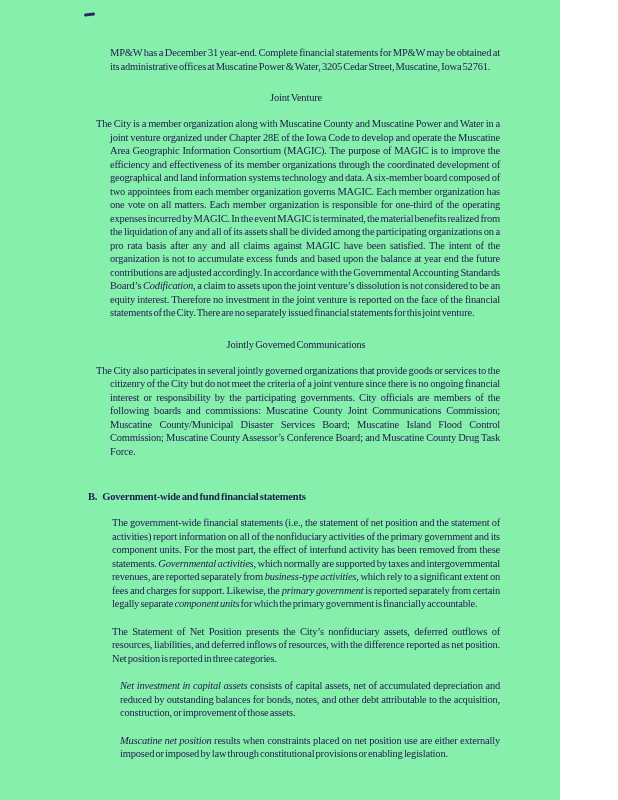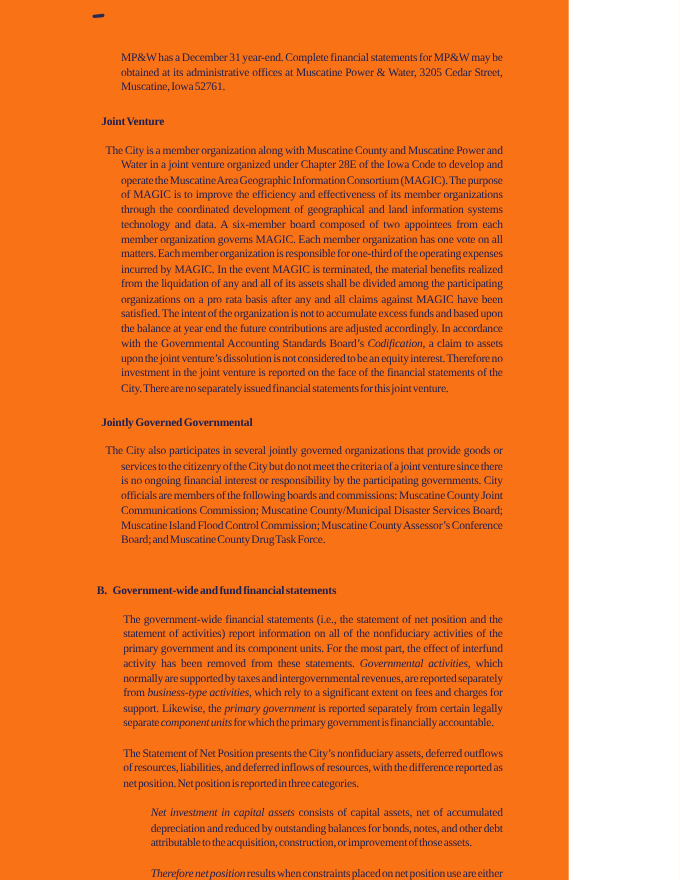--- a/index.html
+++ b/index.html
@@ -10,24 +10,24 @@
   body {
     width: 618px;
     height: 800px;
     overflow: hidden;
     font-family: "Liberation Serif", "DejaVu Serif", serif;
     color: #20204e;
   }
   .page {
     position: relative;
     box-sizing: border-box;
-    width: 517px;
+    width: 560px;
     height: 800px;
     padding: 46px 60px 0 92px;
-    background: #f97316;
+    background: #86efac;
   }
   .artifact {
     position: absolute;
     left: 84px;
     top: 13px;
     width: 11px;
     height: 3px;
     background: #2a2a55;
     border-radius: 2px;
     transform: rotate(-6deg);
@@ -43,72 +43,73 @@
   .intro {
     margin-left: 18px;
   }
   .hang {
     margin-left: 18px;
     text-indent: -14px;
   }
   .heading {
     font-size: 10.5px;
     line-height: 13px;
-    font-weight: bold;
+    font-weight: normal;
     letter-spacing: -0.2px;
     word-spacing: -1px;
     margin: 18px 0 13px 0;
+    text-align: center;
   }
   .section-heading {
     font-size: 10.5px;
     line-height: 13px;
     font-weight: bold;
     letter-spacing: -0.2px;
     word-spacing: -1px;
     margin: 32px 0 13px -4px;
   }
   .section-heading .label {
     margin-right: 5px;
   }
   .sectionB .para {
     margin-left: 20px;
   }
   .sectionB .para.sub {
-    margin-left: 45px;
+    margin-left: 28px;
   }
   .it {
     font-style: italic;
   }
 </style>
 </head>
 <body>
 
 <div class="page">
 
   <div class="artifact"></div>
 
   <p class="para intro"><span>MP&amp;W has a December 31 year-end. Complete financial statements for MP&amp;W may be obtained at its administrative offices at Muscatine Power &amp; Water, 3205 Cedar Street, Muscatine, Iowa 52761.</span></p>
 
   <h3 class="heading">Joint Venture</h3>
 
   <p class="para hang"><span>The City is a member organization along with Muscatine County and Muscatine Power and Water in a joint venture organized under Chapter 28E of the Iowa Code to develop and operate the Muscatine Area Geographic Information Consortium (MAGIC). The purpose of MAGIC is to improve the efficiency and effectiveness of its member organizations through the coordinated development of geographical and land information systems technology and data.  A six-member board composed of two appointees from each member organization governs MAGIC. Each member organization has one vote on all matters.  Each member organization is responsible for one-third of the operating expenses incurred by MAGIC. In the event MAGIC is terminated, the material benefits realized from the liquidation of any and all of its assets shall be divided among the participating organizations on a pro rata basis after any and all claims against MAGIC have been satisfied.  The intent of the organization is not to accumulate excess funds and based upon the balance at year end the future contributions are adjusted accordingly. In accordance with the Governmental Accounting Standards Board’s </span><span class="it">Codification</span><span>, a claim to assets upon the joint venture’s dissolution is not considered to be an equity interest.  Therefore no investment in the joint venture is reported on the face of the financial statements of the City. There are no separately issued financial statements for this joint venture.</span></p>
 
-  <h3 class="heading">Jointly Governed Governmental</h3>
+  <h3 class="heading">Jointly Governed Communications</h3>
 
   <p class="para hang"><span>The City also participates in several jointly governed organizations that provide goods or services to the citizenry of the City but do not meet the criteria of a joint venture since there is no ongoing financial interest or responsibility by the participating governments. City officials are members of the following boards and commissions: Muscatine County Joint Communications Commission; Muscatine County/Municipal Disaster Services Board; Muscatine Island Flood Control Commission; Muscatine County Assessor’s Conference Board; and Muscatine County Drug Task Force.</span></p>
 
   <div class="sectionB">
 
     <h3 class="section-heading">
       <span class="label">B.</span><span>Government-wide and fund financial statements</span>
     </h3>
 
     <p class="para"><span>The government-wide financial statements (i.e., the statement of net position and the statement of activities) report information on all of the nonfiduciary activities of the primary government and its component units.  For the most part, the effect of interfund activity has been removed from these statements.  </span><span class="it">Governmental activities,</span><span> which normally are supported by taxes and intergovernmental revenues, are reported separately from </span><span class="it">business-type activities,</span><span> which rely to a significant extent on fees and charges for support.  Likewise, the </span><span class="it">primary government</span><span> is reported separately from certain legally separate </span><span class="it">component units</span><span> for which the primary government is financially accountable.</span></p>
 
     <p class="para"><span>The Statement of Net Position presents the City’s nonfiduciary assets, deferred outflows of resources, liabilities, and deferred inflows of resources, with the difference reported as net position. Net position is reported in three categories.</span></p>
 
     <p class="para sub"><span class="it">Net investment in capital assets</span><span> consists of capital assets, net of accumulated depreciation and reduced by outstanding balances for bonds, notes, and other debt attributable to the acquisition, construction, or improvement of those assets.</span></p>
 
-    <p class="para sub"><span class="it">Therefore net position</span><span> results when constraints placed on net position use are either externally imposed or imposed by law through constitutional provisions or enabling legislation.</span></p>
+    <p class="para sub"><span class="it">Muscatine net position</span><span> results when constraints placed on net position use are either externally imposed or imposed by law through constitutional provisions or enabling legislation.</span></p>
 
   </div>
 
 </div>
 
 </body></html>

